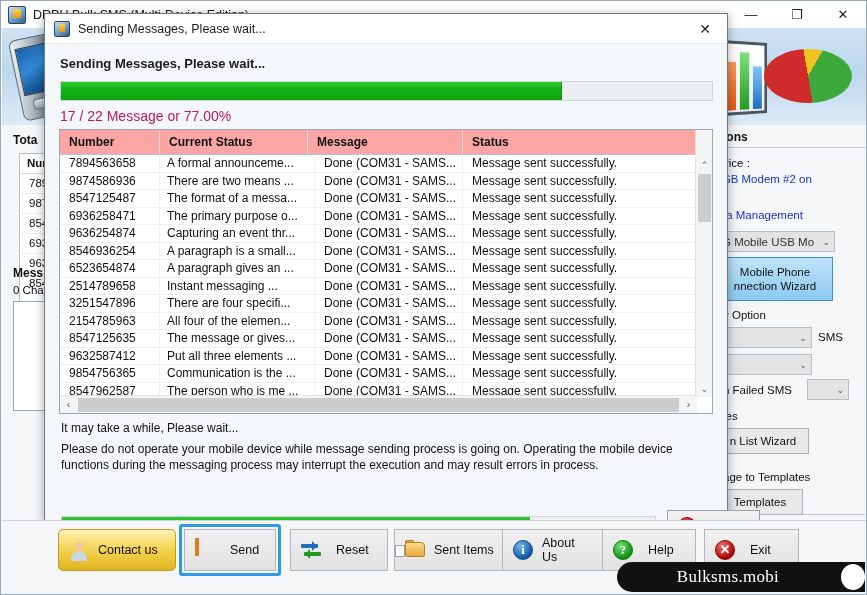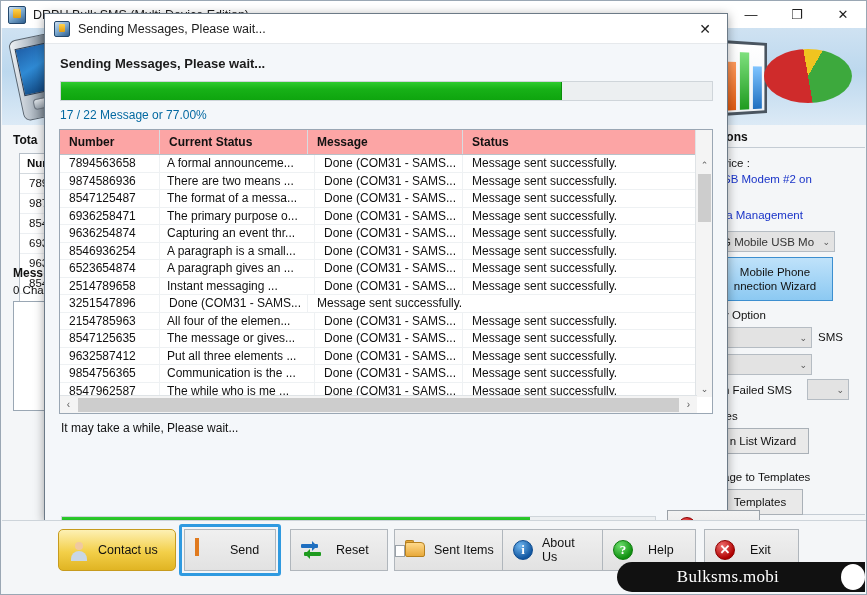--- a/index.html
+++ b/index.html
@@ -198,21 +198,21 @@
     width: 653px; height: 20px;
     background: #eceff1; border: 1px solid #cfd5da;
   }
   #top-progress .fill {
     height: 100%;
     background: linear-gradient(180deg,#2ecc2e 0%, #17b117 40%, #0ea50e 100%);
     border-right: 1px solid #0b8d0b;
   }
   #progress-text {
     position: absolute; left: 15px; top: 64px;
-    font-size: 12px; color: #0369a1;
+    font-size: 14px; color: #be185d;
   }
 
   
   #grid-wrap {
     position: absolute; left: 14px; top: 85px;
     width: 654px; height: 285px;
     border: 1px solid #9aa7b4; background: #fff;
     overflow: hidden;
   }
   #grid-header {
@@ -577,20 +577,21 @@
               <div class="gc col-status">Message sent successfully.</div>
             </div>
             <div class="grow">
               <div class="gc col-number">2514789658</div>
               <div class="gc col-message">Instant messaging ...</div>
               <div class="gc col-current">Done (COM31 - SAMS...</div>
               <div class="gc col-status">Message sent successfully.</div>
             </div>
             <div class="grow">
               <div class="gc col-number">3251547896</div>
+              <div class="gc col-message">There are four specifi...</div>
               <div class="gc col-current">Done (COM31 - SAMS...</div>
               <div class="gc col-status">Message sent successfully.</div>
             </div>
             <div class="grow">
               <div class="gc col-number">2154785963</div>
               <div class="gc col-message"> All four of the elemen...</div>
               <div class="gc col-current">Done (COM31 - SAMS...</div>
               <div class="gc col-status">Message sent successfully.</div>
             </div>
             <div class="grow">
@@ -606,40 +607,41 @@
               <div class="gc col-status">Message sent successfully.</div>
             </div>
             <div class="grow">
               <div class="gc col-number">9854756365</div>
               <div class="gc col-message">Communication is the ...</div>
               <div class="gc col-current">Done (COM31 - SAMS...</div>
               <div class="gc col-status">Message sent successfully.</div>
             </div>
             <div class="grow">
               <div class="gc col-number">8547962587</div>
-              <div class="gc col-message">The while who is me ...</div>
+              <div class="gc col-message">The person who is me ...</div>
               <div class="gc col-current">Done (COM31 - SAMS...</div>
               <div class="gc col-status">Message sent successfully.</div>
             </div>
           </div>
 
         <div id="grid-vscroll">
           <div class="vup">⌃</div>
           <div class="vthumb"></div>
           <div class="vdn">⌄</div>
         </div>
 
         <div id="grid-hscroll">
           <span class="harr">‹</span>
           <span class="hthumb"></span>
           <span class="harr">›</span>
         </div>
       </div>
 
       <div id="note1">It may take a while, Please wait...</div>
+      <div id="note2">Please do not operate your mobile device while message sending process is going on. Operating the mobile device functions during the messaging process may interrupt the execution and may result errors in process.</div>
 
       <div id="bottom-progress">
         <div class="fill" id="bottom-fill" style="width: 79%;"></div>
       </div>
 
       <div id="help-link">Need help? Click here to contact us.</div>
 
       <div id="stop-button">
         <span class="stop-glyph">
             <i></i>

